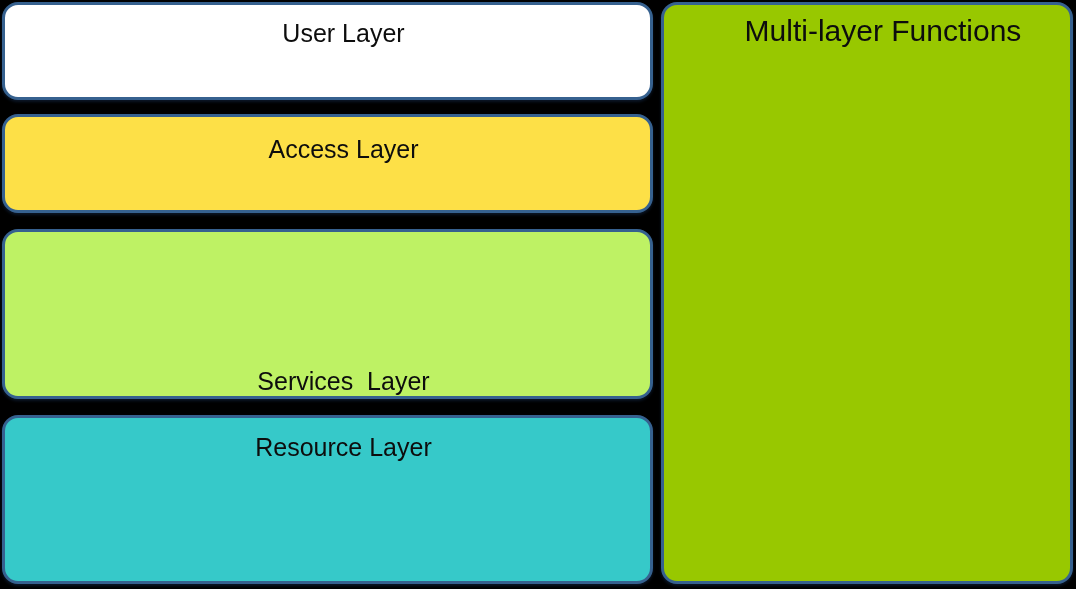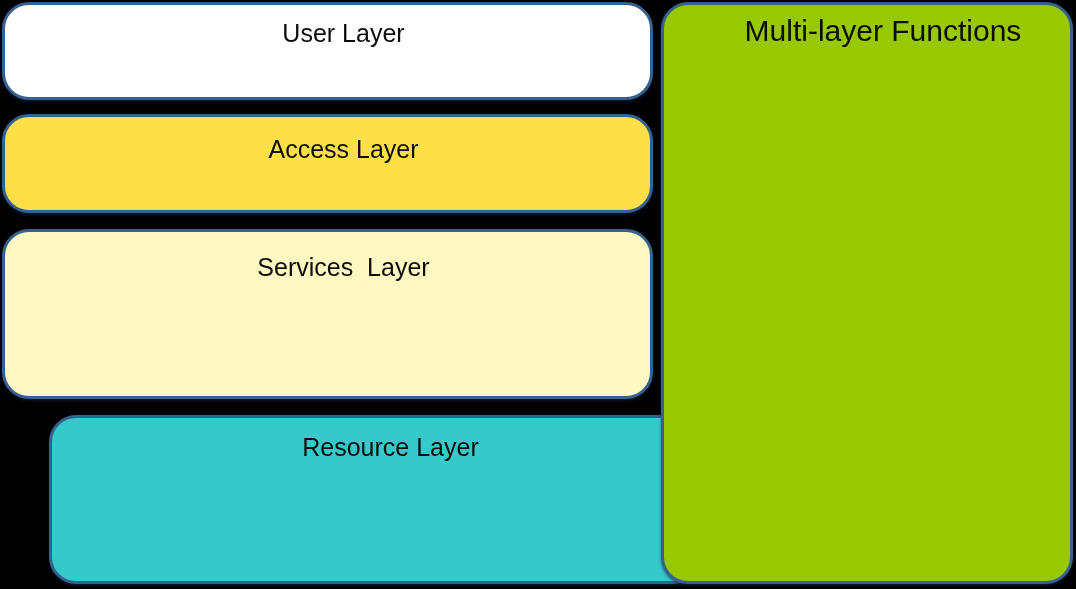--- a/index.html
+++ b/index.html
@@ -9,57 +9,57 @@
     height: 589px;
     background: #000000;
     position: relative;
     overflow: hidden;
     font-family: "Liberation Sans", sans-serif;
   }
   .box {
     position: absolute;
     box-sizing: border-box;
     border: 3px solid #36618F;
-    border-radius: 27px;
+    border-radius: 16px;
     display: flex;
     justify-content: center;
     align-items: flex-start;
     box-shadow: 0 2px 3px rgba(20, 40, 70, 0.55);
     padding-left: 32px;
   }
   .label {
     color: #0d0d0d;
     font-size: 25px;
     line-height: 1.2;
     white-space: pre-wrap; 
     text-align: center;
   }
   #box-user      { left: 2px;   top: 2px;   width: 651px; height: 98px;  }
   #box-user .label { padding-top: 13px; }
   #box-access    { left: 2px;   top: 114px; width: 651px; height: 99px;  }
   #box-access .label { padding-top: 17px; }
   #box-services  { left: 2px;   top: 229px; width: 651px; height: 170px; }
   #box-services .label { padding-top: 20px; }
-  #box-resource  { left: 2px;   top: 415px; width: 651px; height: 169px; margin-left: 47px; }
+  #box-resource  { left: 2px;   top: 415px; width: 651px; height: 169px; }
   #box-resource .label { padding-top: 14px; }
   #box-multilayer { left: 661px; top: 2px;  width: 412px; height: 582px; }
   #box-multilayer .label { padding-top: 8px; font-size: 30px; font-weight: 400; text-align: center; }
 </style>
 </head>
 <body>
 
 <div class="box" id="box-user" style="background-color: rgb(255, 255, 255);">
   <span class="label">User Layer</span>
 </div>
 
 <div class="box" id="box-access" style="background-color: #fde047;">
   <span class="label">Access Layer</span>
 </div>
 
-<div class="box" id="box-services" style="background-color: #fef9c3;">
+<div class="box" id="box-services" style="background-color: #bef264; align-items: flex-end;">
   <span class="label">Services  Layer</span>
 </div>
 
 <div class="box" id="box-resource" style="background-color: rgb(54, 201, 201);">
   <span class="label">Resource Layer</span>
 </div>
 
 <div class="box" id="box-multilayer" style="background-color: rgb(152, 200, 0);">
   <span class="label">Multi-layer Functions</span>
 </div>

